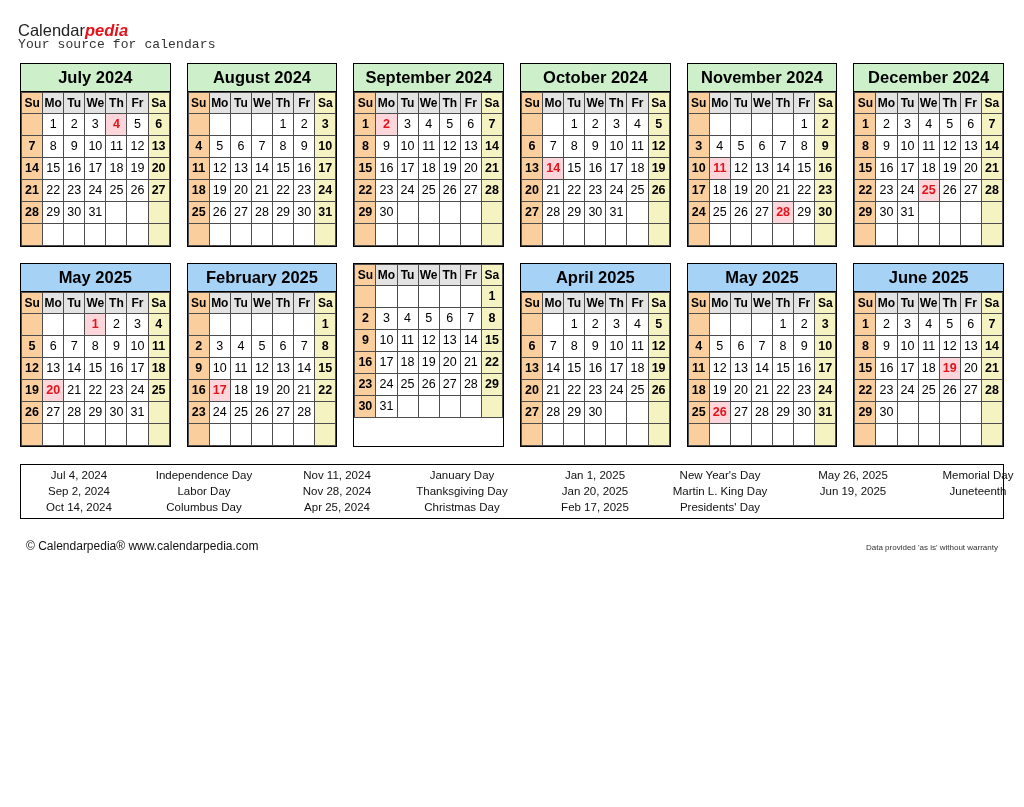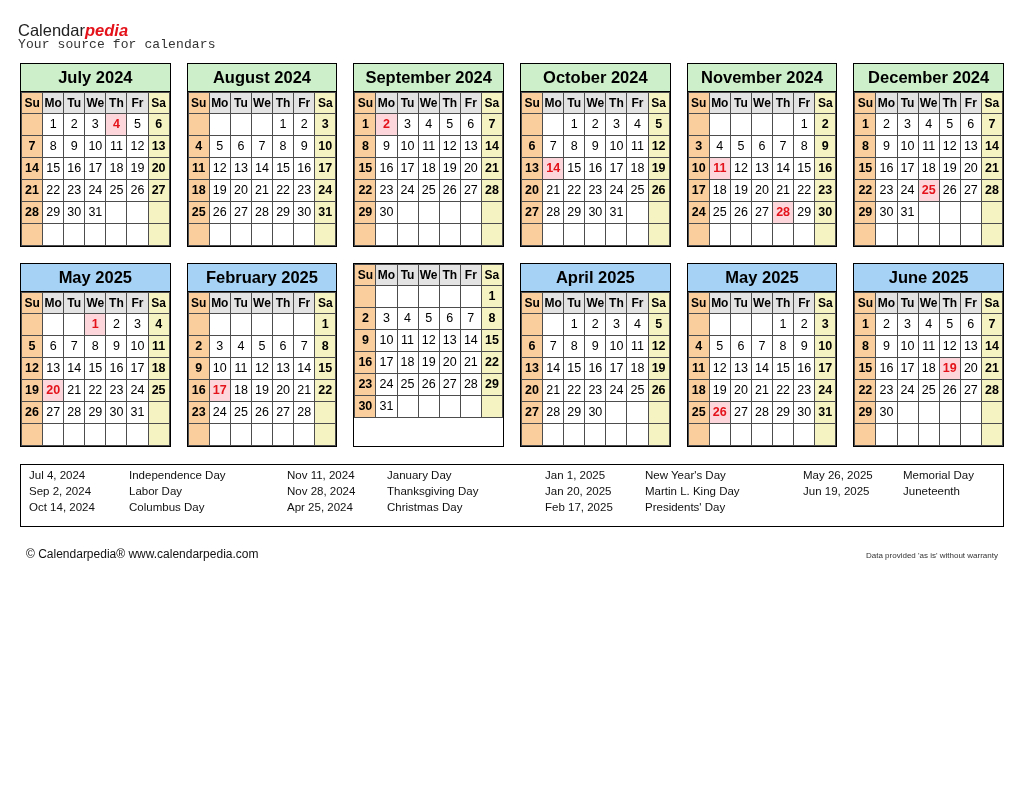--- a/index.html
+++ b/index.html
@@ -130,22 +130,23 @@
   }
   .footer-title {
     font-size: 16.5px;
     font-weight: bold;
     margin-left: 18px;
     margin-bottom: 5px;
     line-height: 19px;
   }
   .hol-box {
     border: 1.6px solid #000000;
-    padding: 2px 0 11px 0;
+    padding: 2px 0 3px 0;
     box-sizing: border-box;
+    text-align: center;
   }
   .hol-table {
     width: 100%;
     border-collapse: collapse;
     table-layout: fixed;
   }
   .hol-table td {
     font-size: 11.5px;
     line-height: 16px;
     padding: 0 0 0 0;

